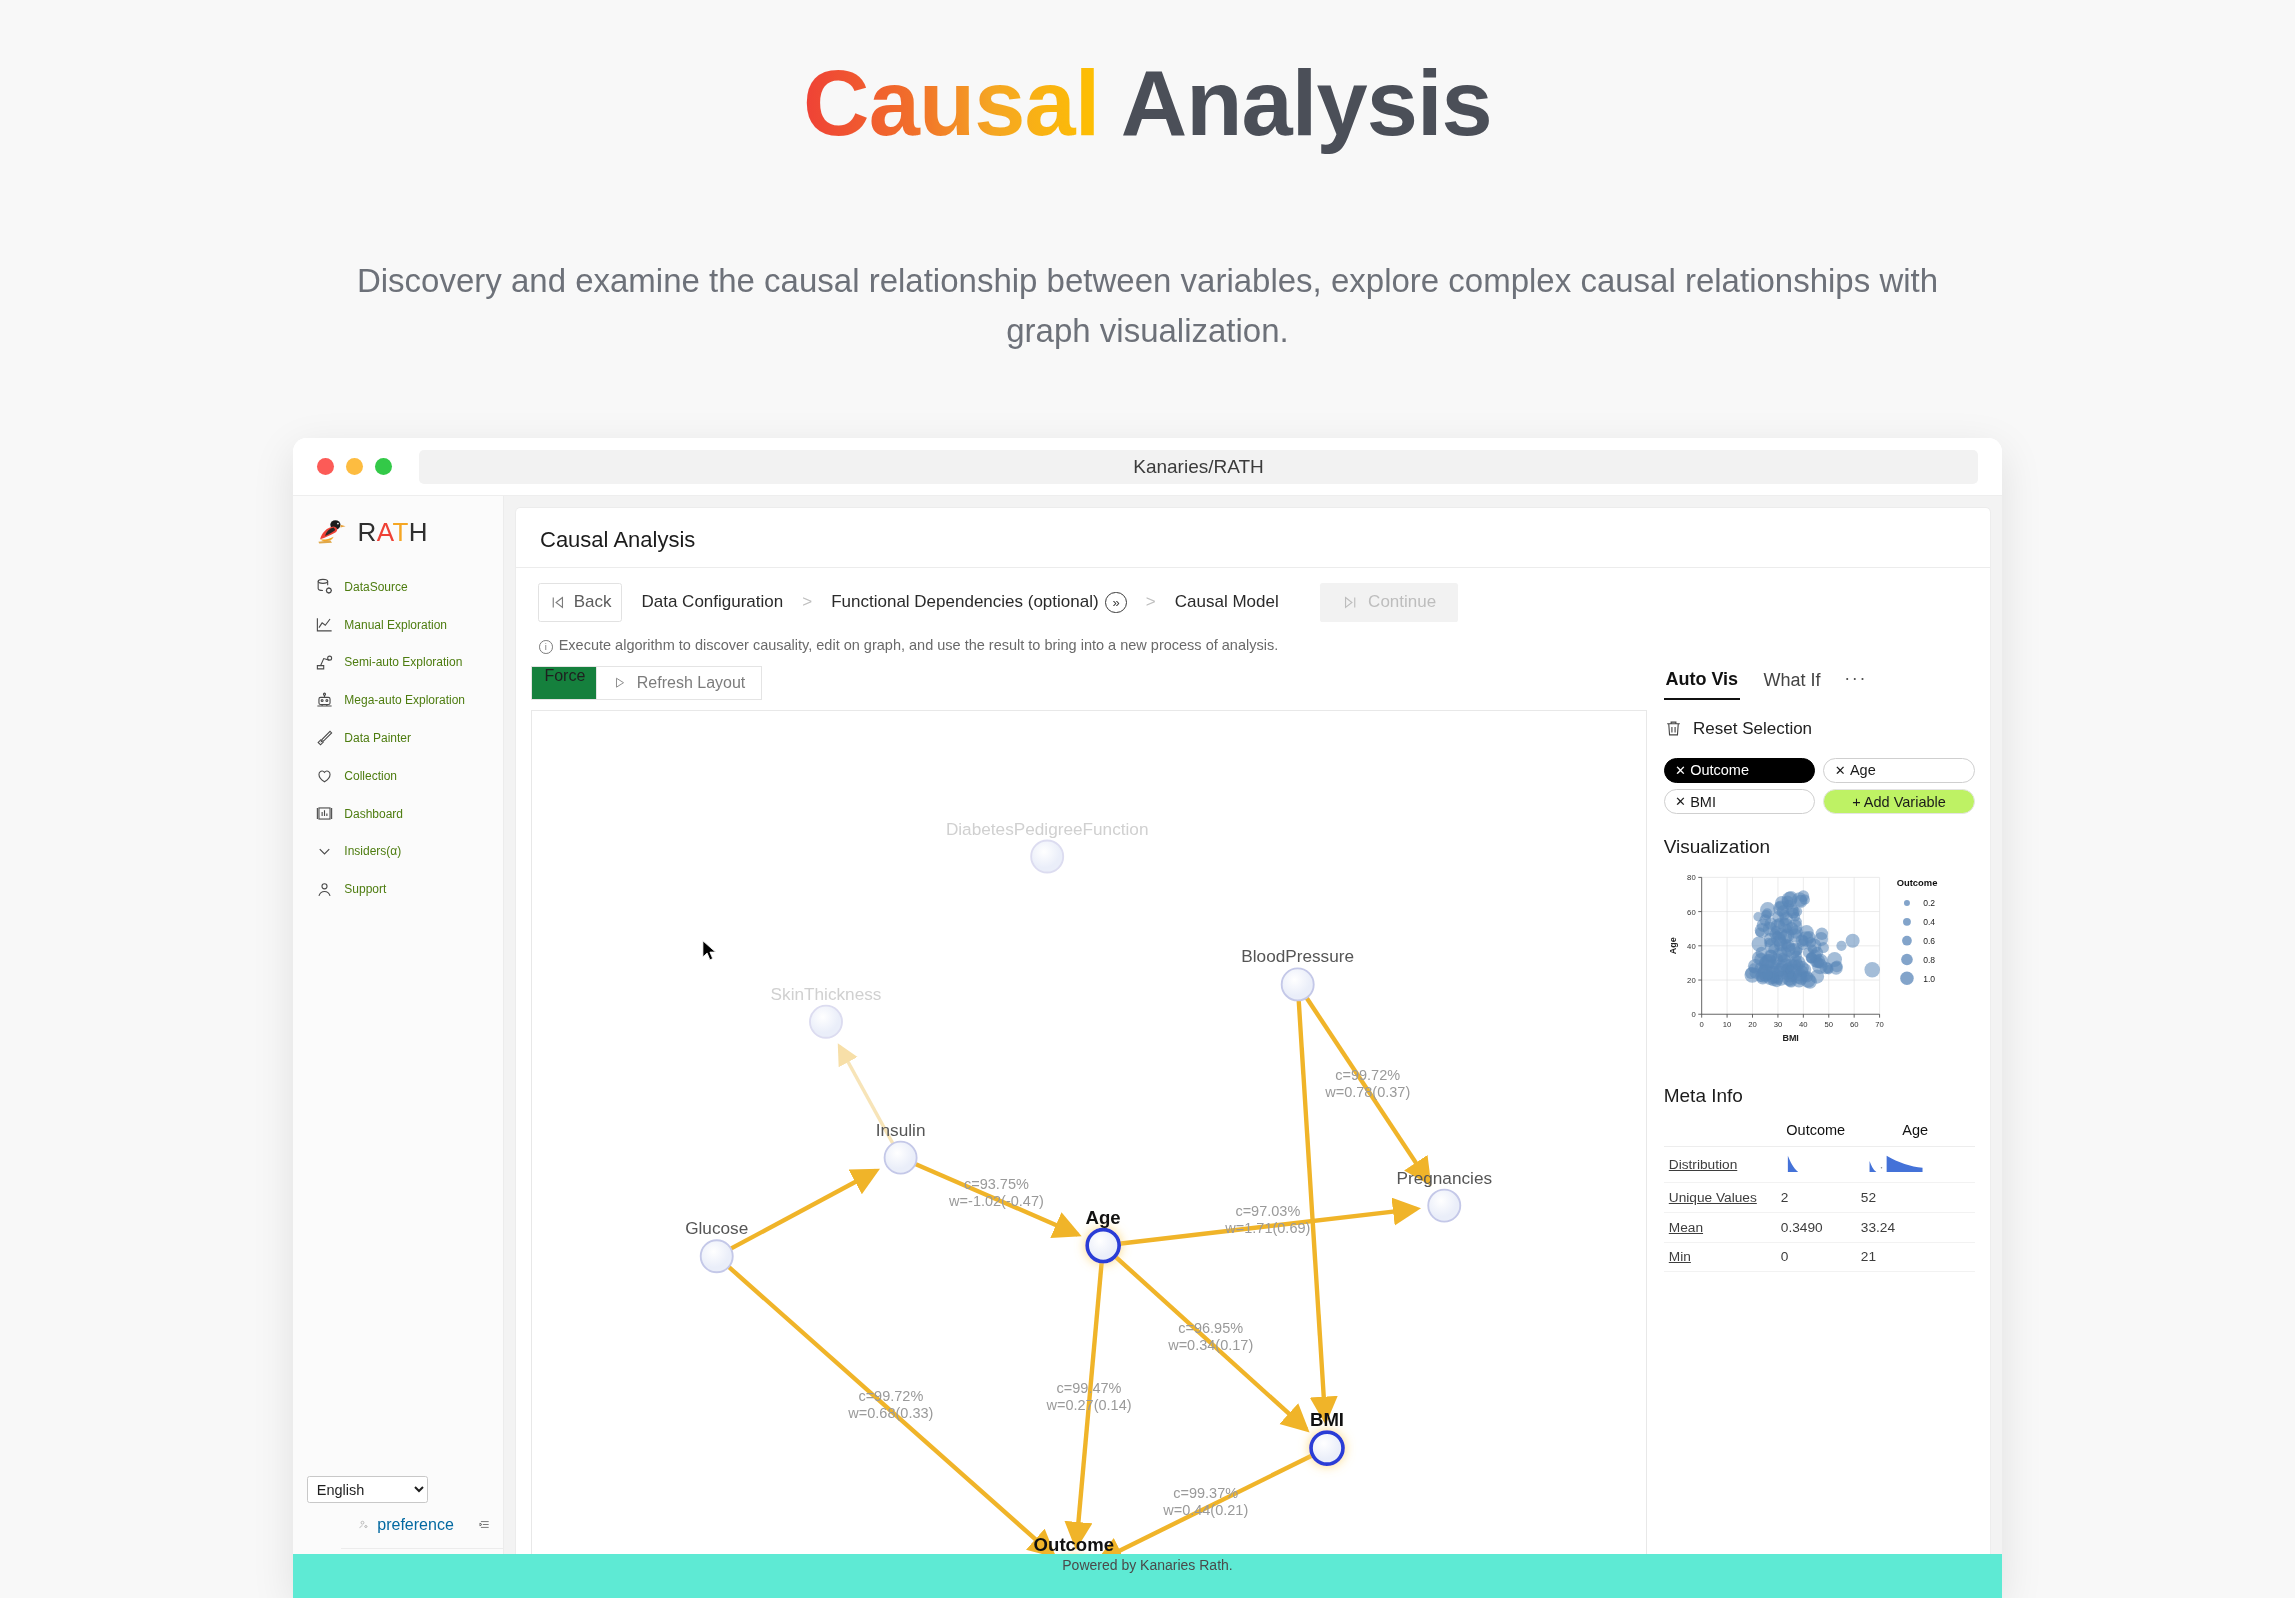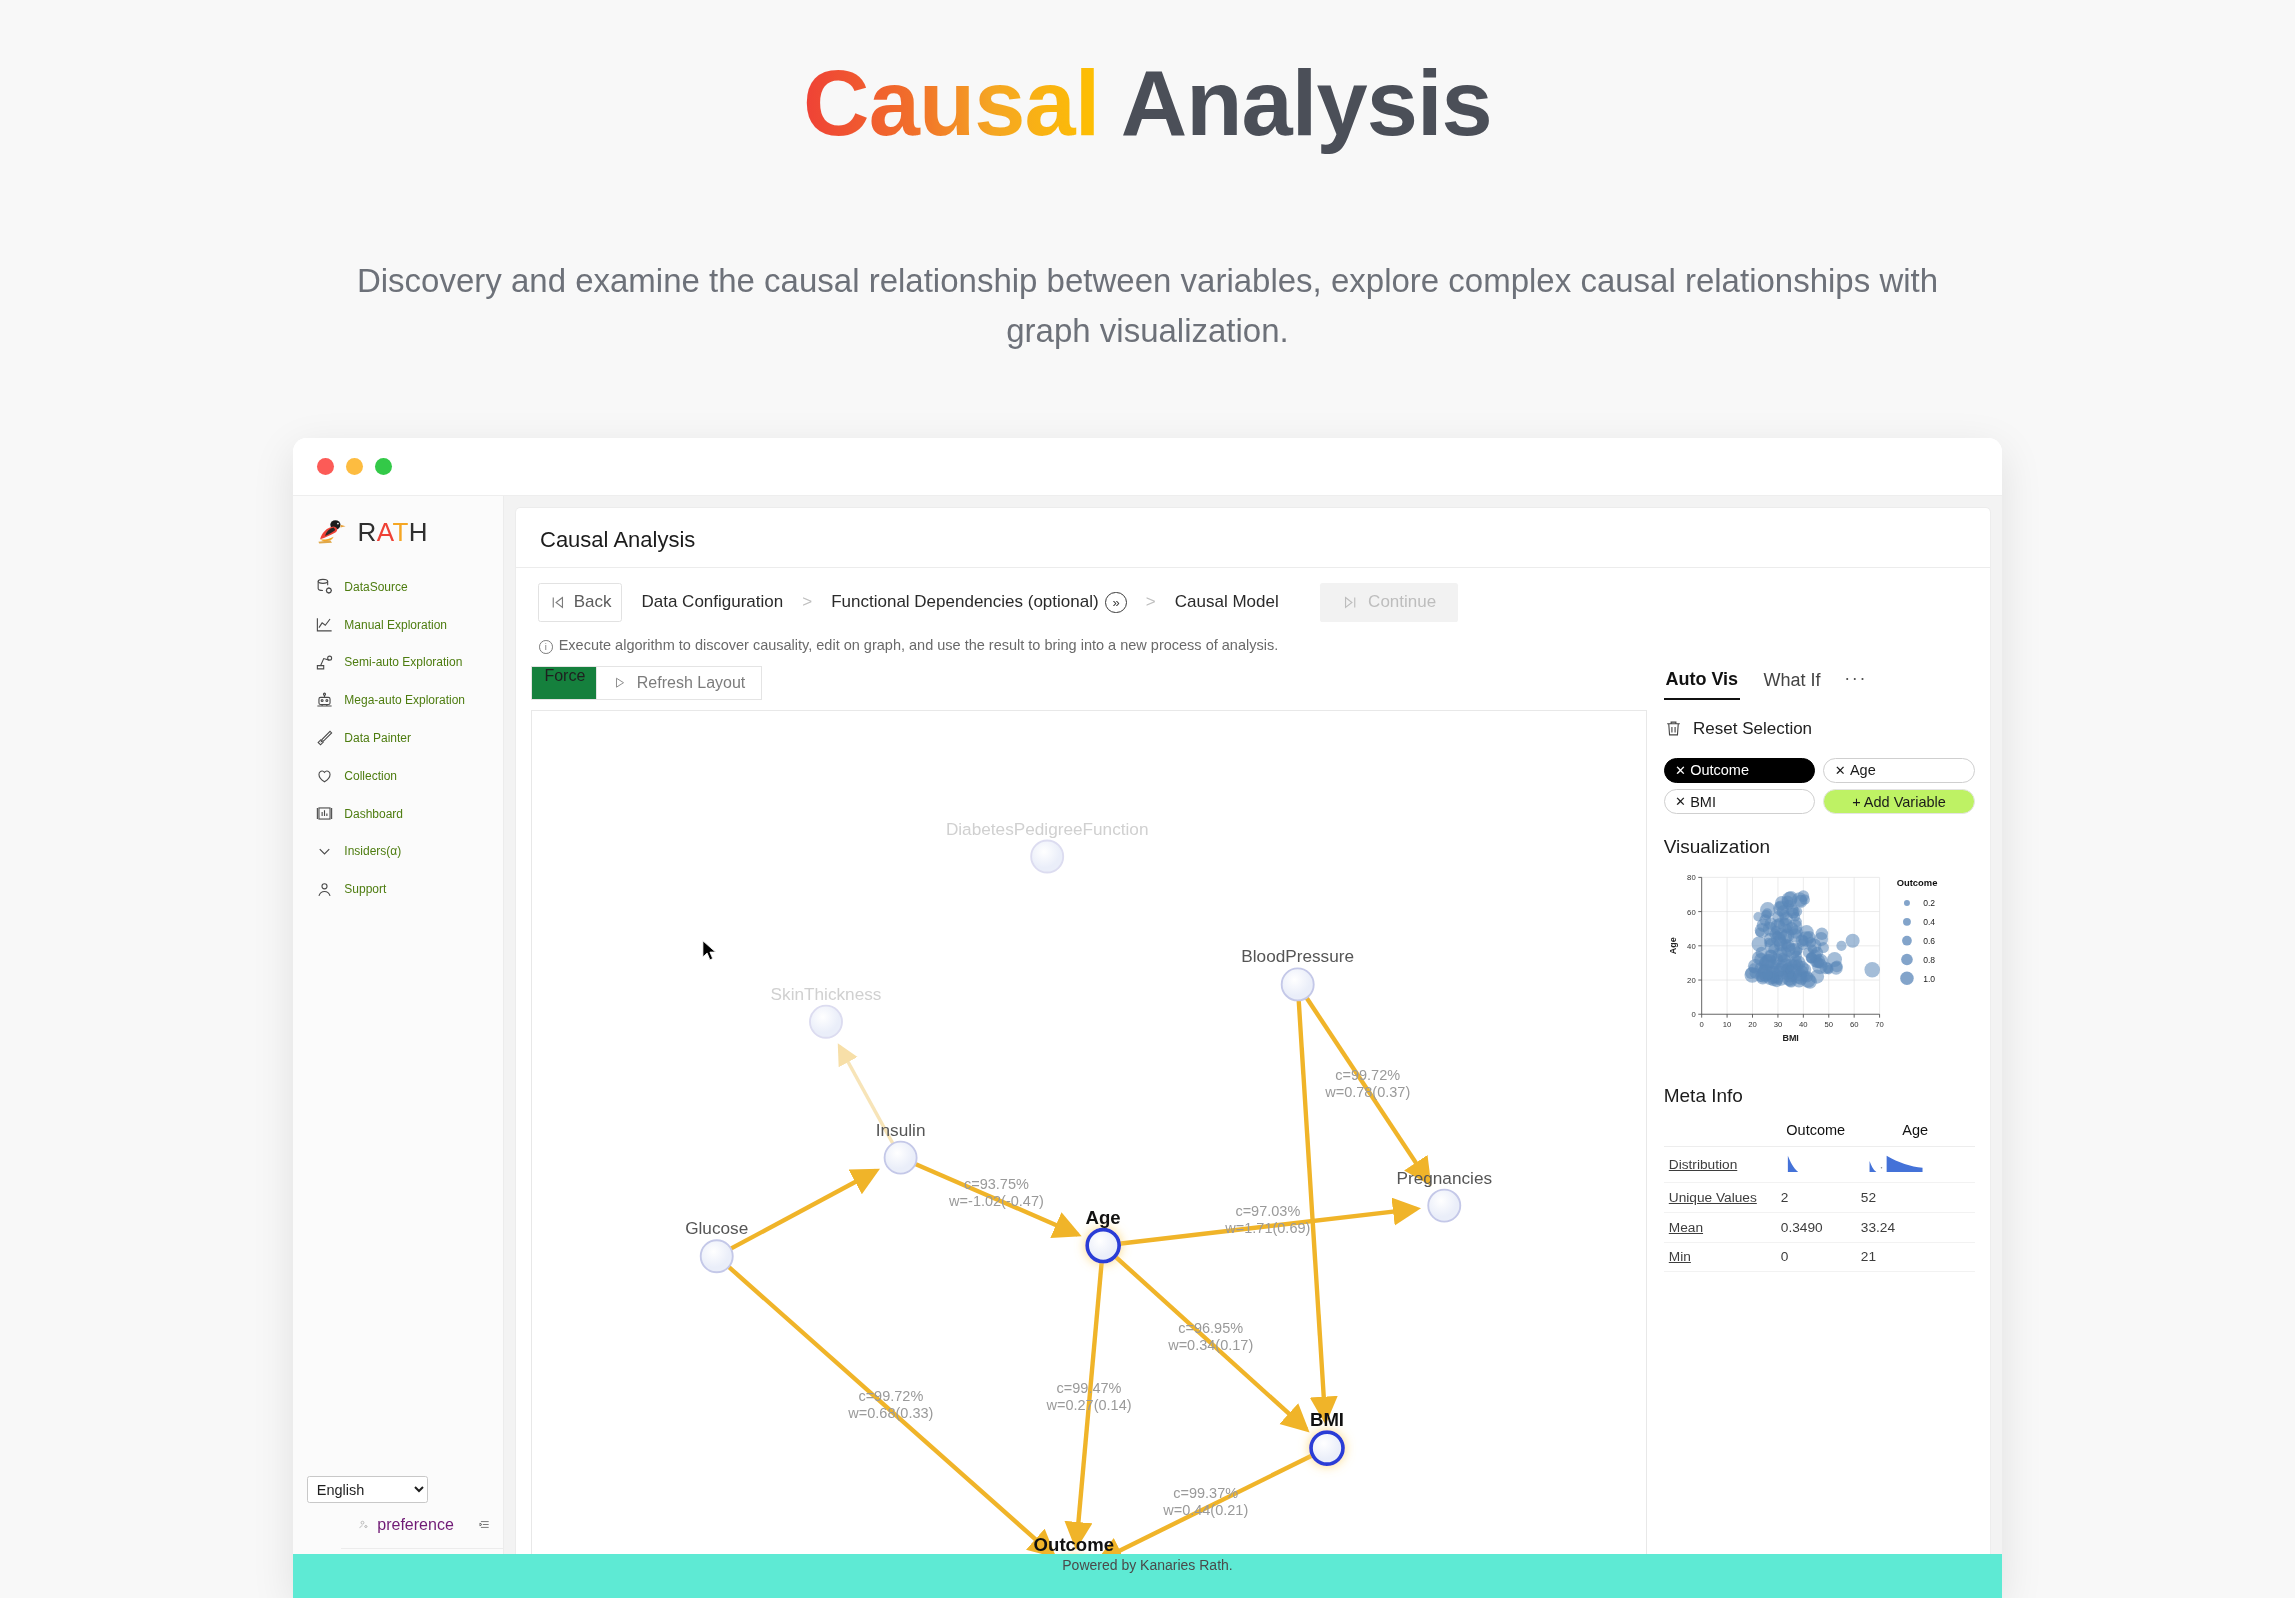--- a/index.html
+++ b/index.html
@@ -79,21 +79,21 @@
   .nav-ico { width: 19px; height: 19px; flex: none; display: block; }
   .sidebar-bottom { margin-top: auto; }
   .lang-wrap { padding: 0 13.7px 8.5px 13.7px; }
   .lang-sel {
     width: 121px; height: 27px; font-size: 14.5px; color: #1f1f1f;
     border: 0.9px solid #c8c8c8; background: #fff; border-radius: 2.6px;
     padding: 0 5.1px; font-family: "Liberation Sans", sans-serif;
   }
   .pref-row {
     display: flex; align-items: center; gap: 8.5px;
-    padding: 3.4px 13.7px 13.7px 17px; font-size: 16px; color: #701a75;
+    padding: 3.4px 13.7px 13.7px 17px; font-size: 16px; color: #0369a1;
     border-bottom: 0.9px solid #ececec;
     margin-left: 48px;
   }
   .login-row { padding: 14.5px 0 14.5px 24px; font-size: 16px; color: #3a3a3a; }
 
   
   .main {
     flex: 1; min-width: 0; background: #f3f3f3;
     padding: 12px 12px 0 12px; display: flex; flex-direction: column;
   }
@@ -198,20 +198,21 @@
   <div class="hero-sub">Discovery and examine the causal relationship between variables, explore complex causal relationships with graph visualization.</div>
 
   <div class="window">
 
     <div class="titlebar">
       <div class="dots">
         <span class="dot r"></span>
         <span class="dot y"></span>
         <span class="dot g"></span>
       </div>
+      <div class="urlbar">Kanaries/RATH</div>
     </div>
 
     <div class="body-row">
 
       <div class="sidebar">
         <div class="brand">
           <svg class="brand-bird" viewBox="0 0 40 36">
             <ellipse cx="24" cy="9" rx="6" ry="5.5" fill="#1c1c1c"></ellipse>
             <circle cx="27" cy="7.5" r="1" fill="#fff"></circle>
             <path d="M30 9 L36 10.5 L30 12 Z" fill="#e8a33d"></path>

